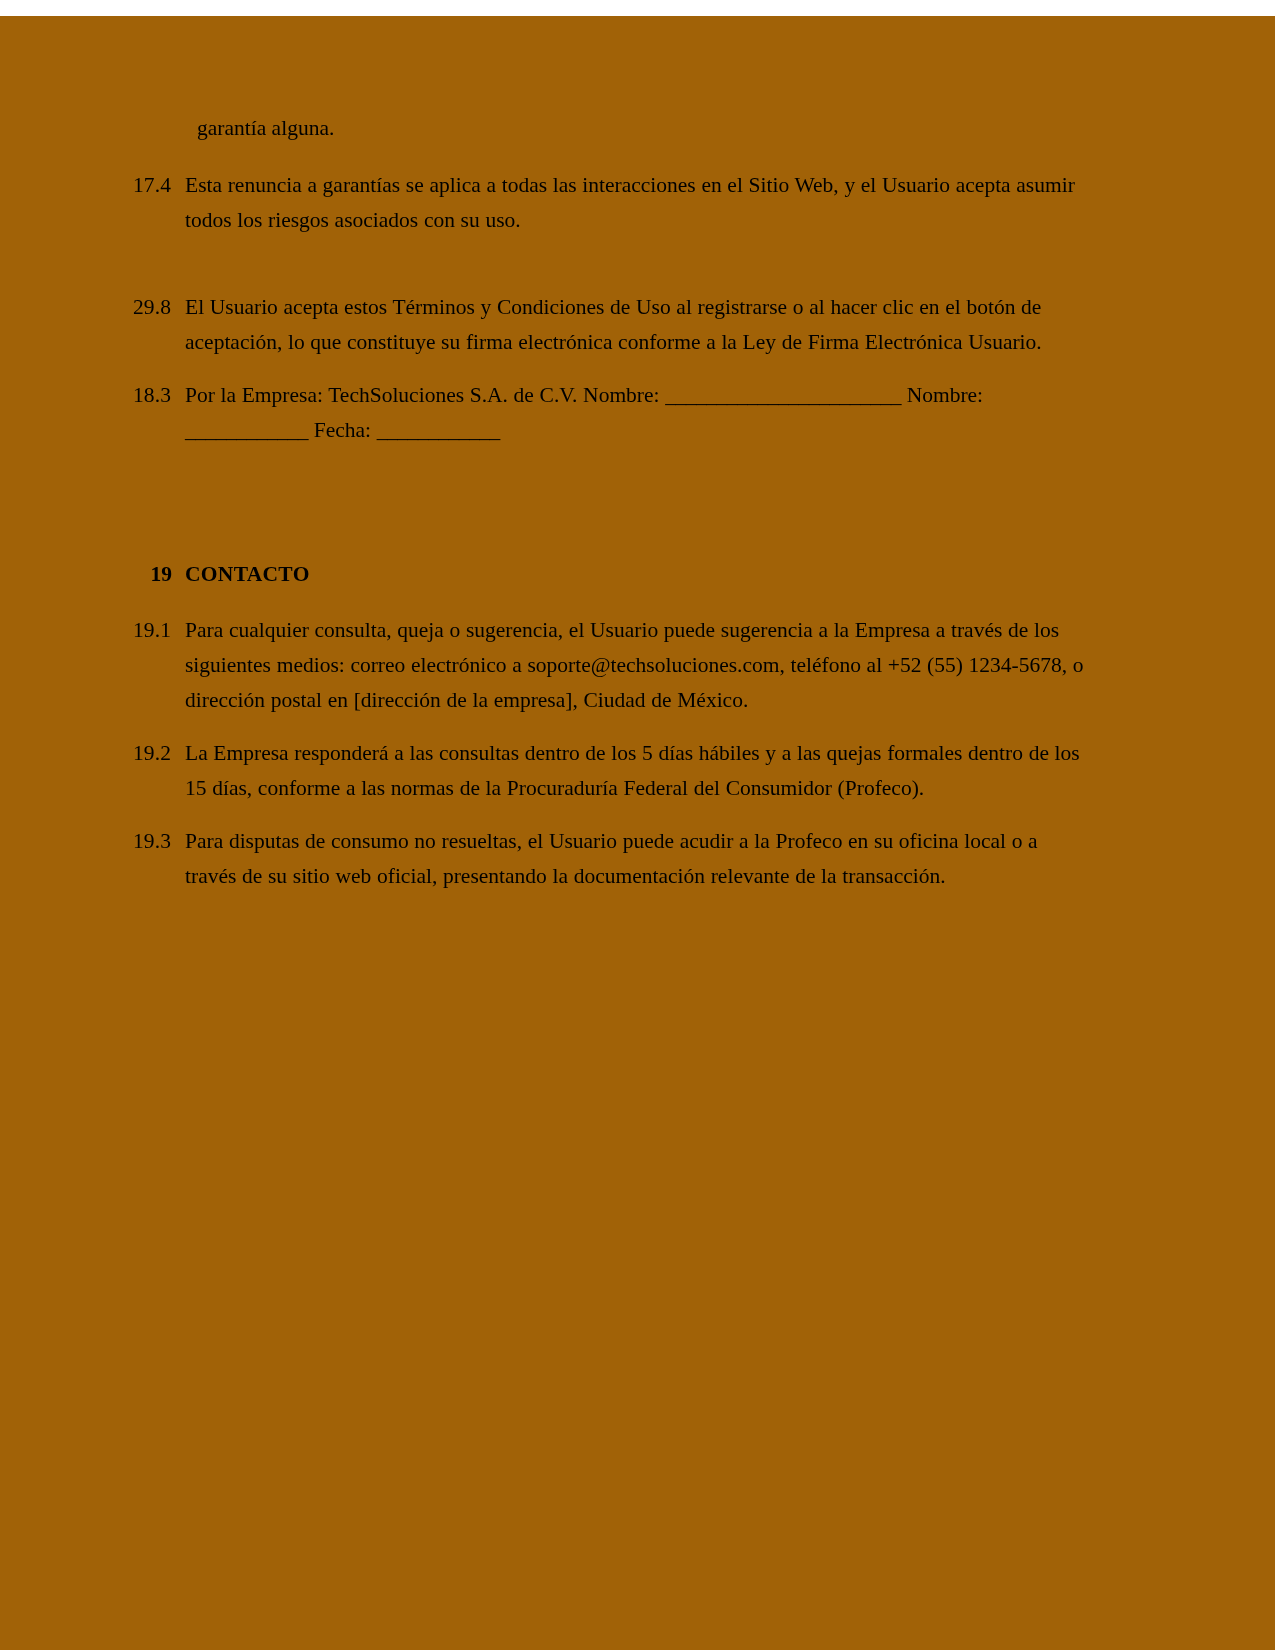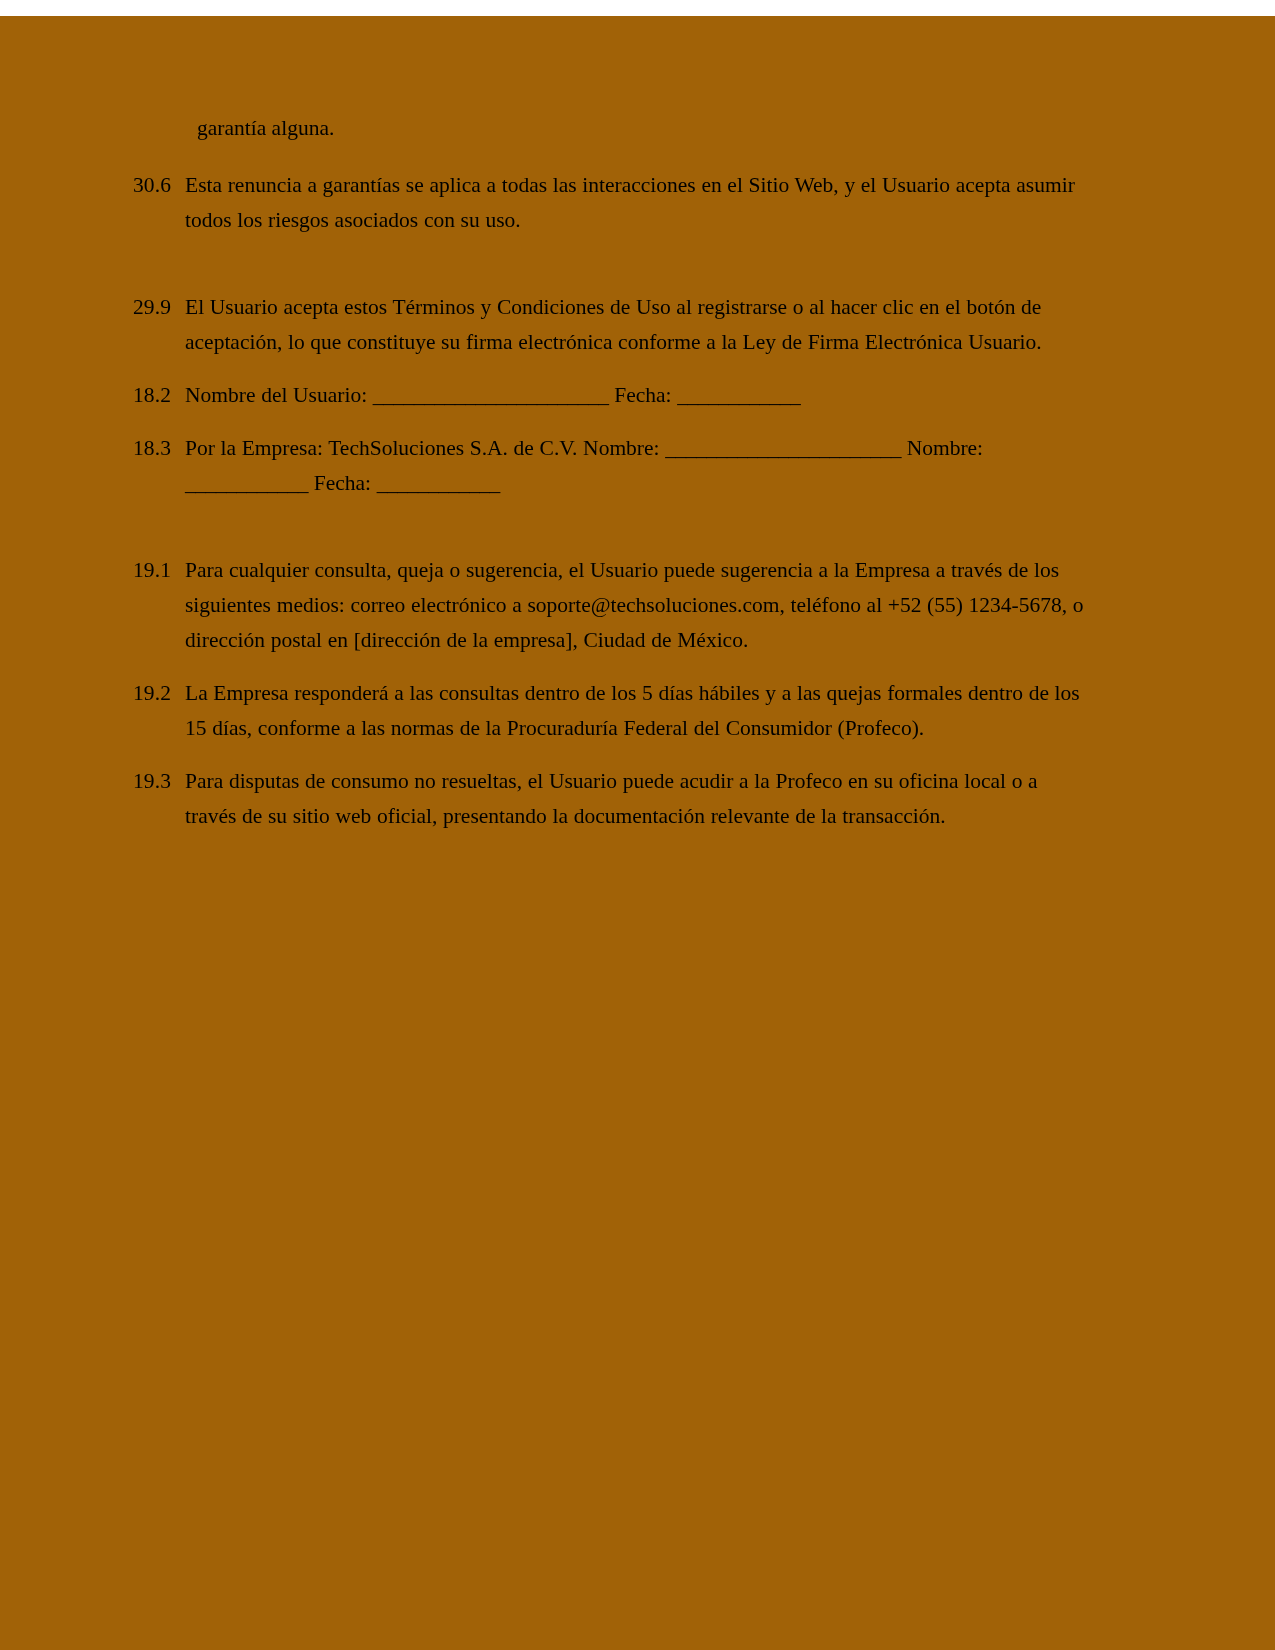--- a/index.html
+++ b/index.html
@@ -95,44 +95,44 @@
 </style>
 </head>
 <body>
 
 <div class="page">
   <div class="content">
 
     <div class="cont">garantía alguna.</div>
 
     <div class="clause">
-      <div class="clause-num">30.6</div>
+      <div class="clause-num">17.4</div>
       <div class="clause-body"><span>Esta renuncia a garantías se aplica a todas las interacciones en el </span><b>Sitio Web</b><span>, y el </span><b>Usuario</b><span> acepta asumir todos los riesgos asociados con su uso.</span></div>
     </div>
 
     <div class="spacer-lg"></div>
 
 
     <div class="clause">
-      <div class="clause-num">29.9</div>
+      <div class="clause-num">29.8</div>
       <div class="clause-body"><span>El </span><b>Usuario</b><span> acepta estos </span><b>Términos y Condiciones de Uso</b><span> al registrarse o al hacer clic en el botón de aceptación, lo que constituye su firma electrónica conforme a la </span><b>Ley de Firma Electrónica Usuario</b><span>.</span></div>
     </div>
 
-    <div class="clause">
-      <div class="clause-num">18.2</div>
-      <div class="clause-body"><span>Nombre del </span><b>Usuario</b><span>: </span><span class="blank">_______________________</span><span> Fecha: </span><span class="blank">____________</span></div>
-    </div>
 
     <div class="clause">
       <div class="clause-num">18.3</div>
       <div class="clause-body"><span>Por la </span><b>Empresa</b><span>: TechSoluciones S.A. de C.V. Nombre: </span><span class="blank">_______________________</span><span> Nombre: </span><span class="blank">____________</span><span> Fecha: </span><span class="blank">____________</span></div>
     </div>
 
     <div class="spacer-lg"></div>
 
+    <div class="heading">
+      <div class="heading-num">19</div>
+      <div class="heading-title">CONTACTO</div>
+    </div>
 
     <div class="clause">
       <div class="clause-num">19.1</div>
       <div class="clause-body"><span>Para cualquier consulta, queja o sugerencia, el </span><b>Usuario</b><span> puede sugerencia a la </span><b>Empresa</b><span> a través de los siguientes medios: correo electrónico a soporte@techsoluciones.com, teléfono al +52 (55) 1234-5678, o dirección postal en [dirección de la empresa], Ciudad de México.</span></div>
     </div>
 
     <div class="clause">
       <div class="clause-num">19.2</div>
       <div class="clause-body"><span>La </span><b>Empresa</b><span> responderá a las consultas dentro de los 5 días hábiles y a las quejas formales dentro de los 15 días, conforme a las normas de la </span><b>Procuraduría Federal del Consumidor (Profeco)</b><span>.</span></div>
     </div>

